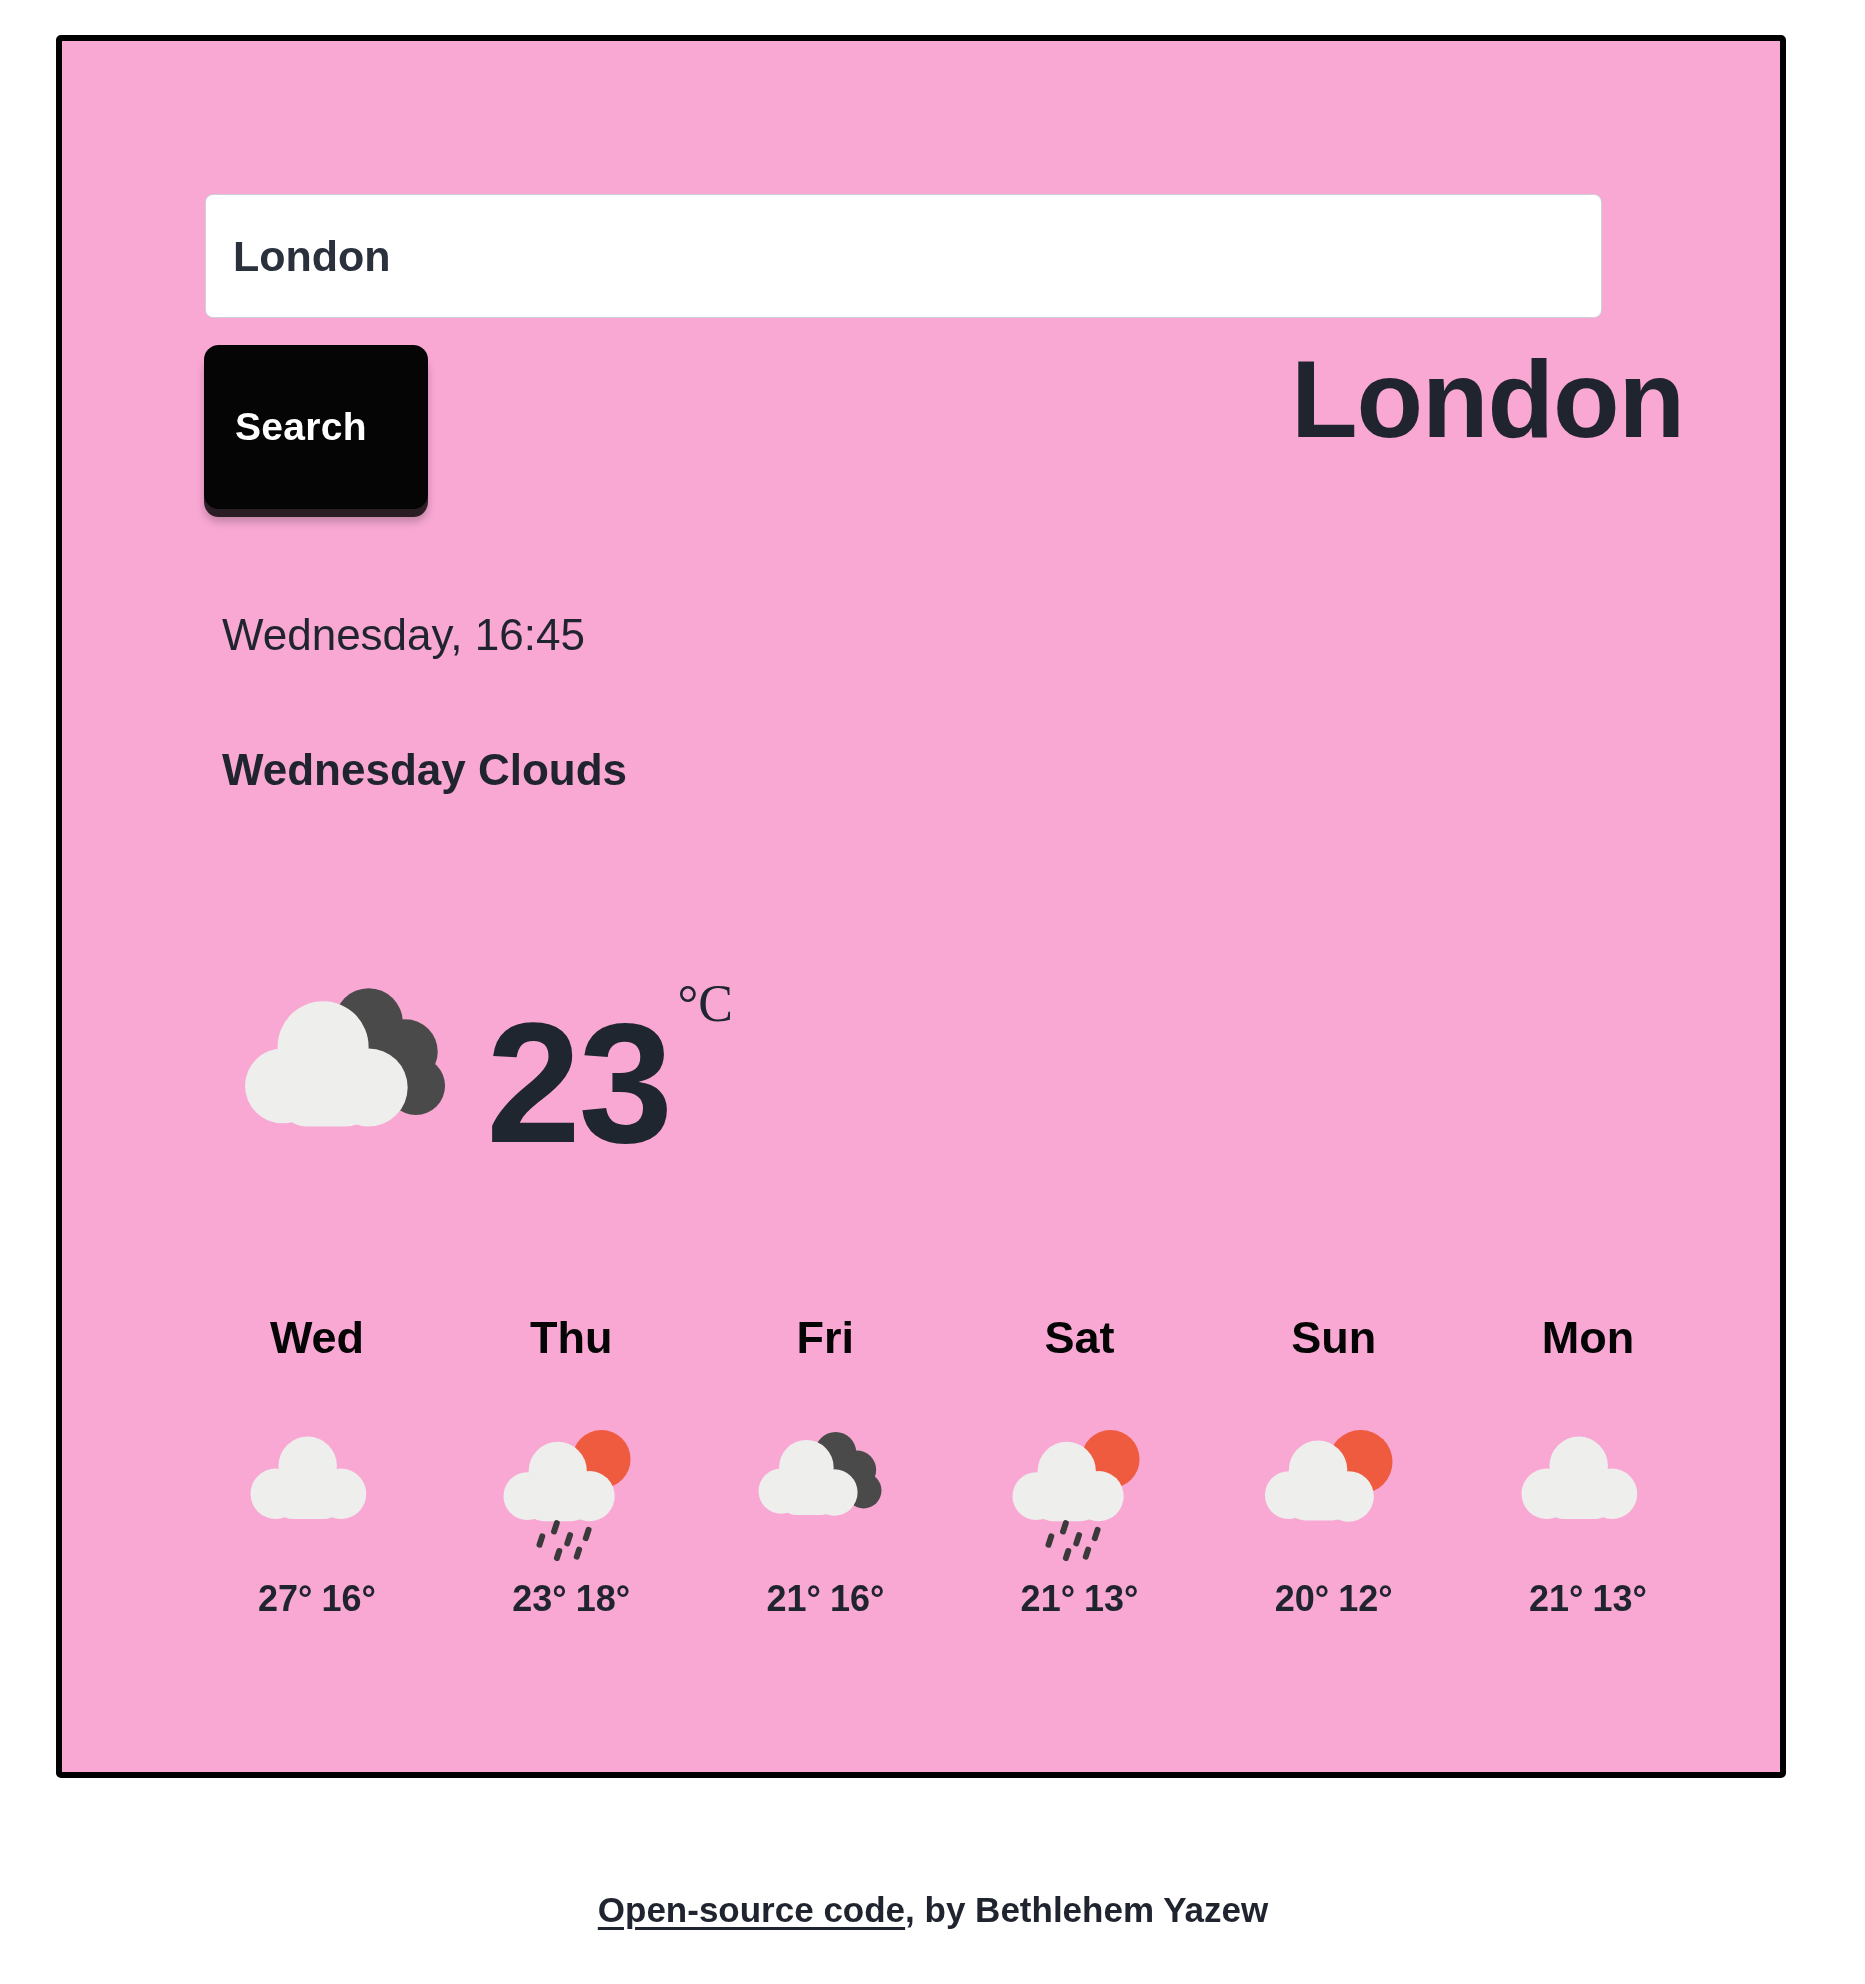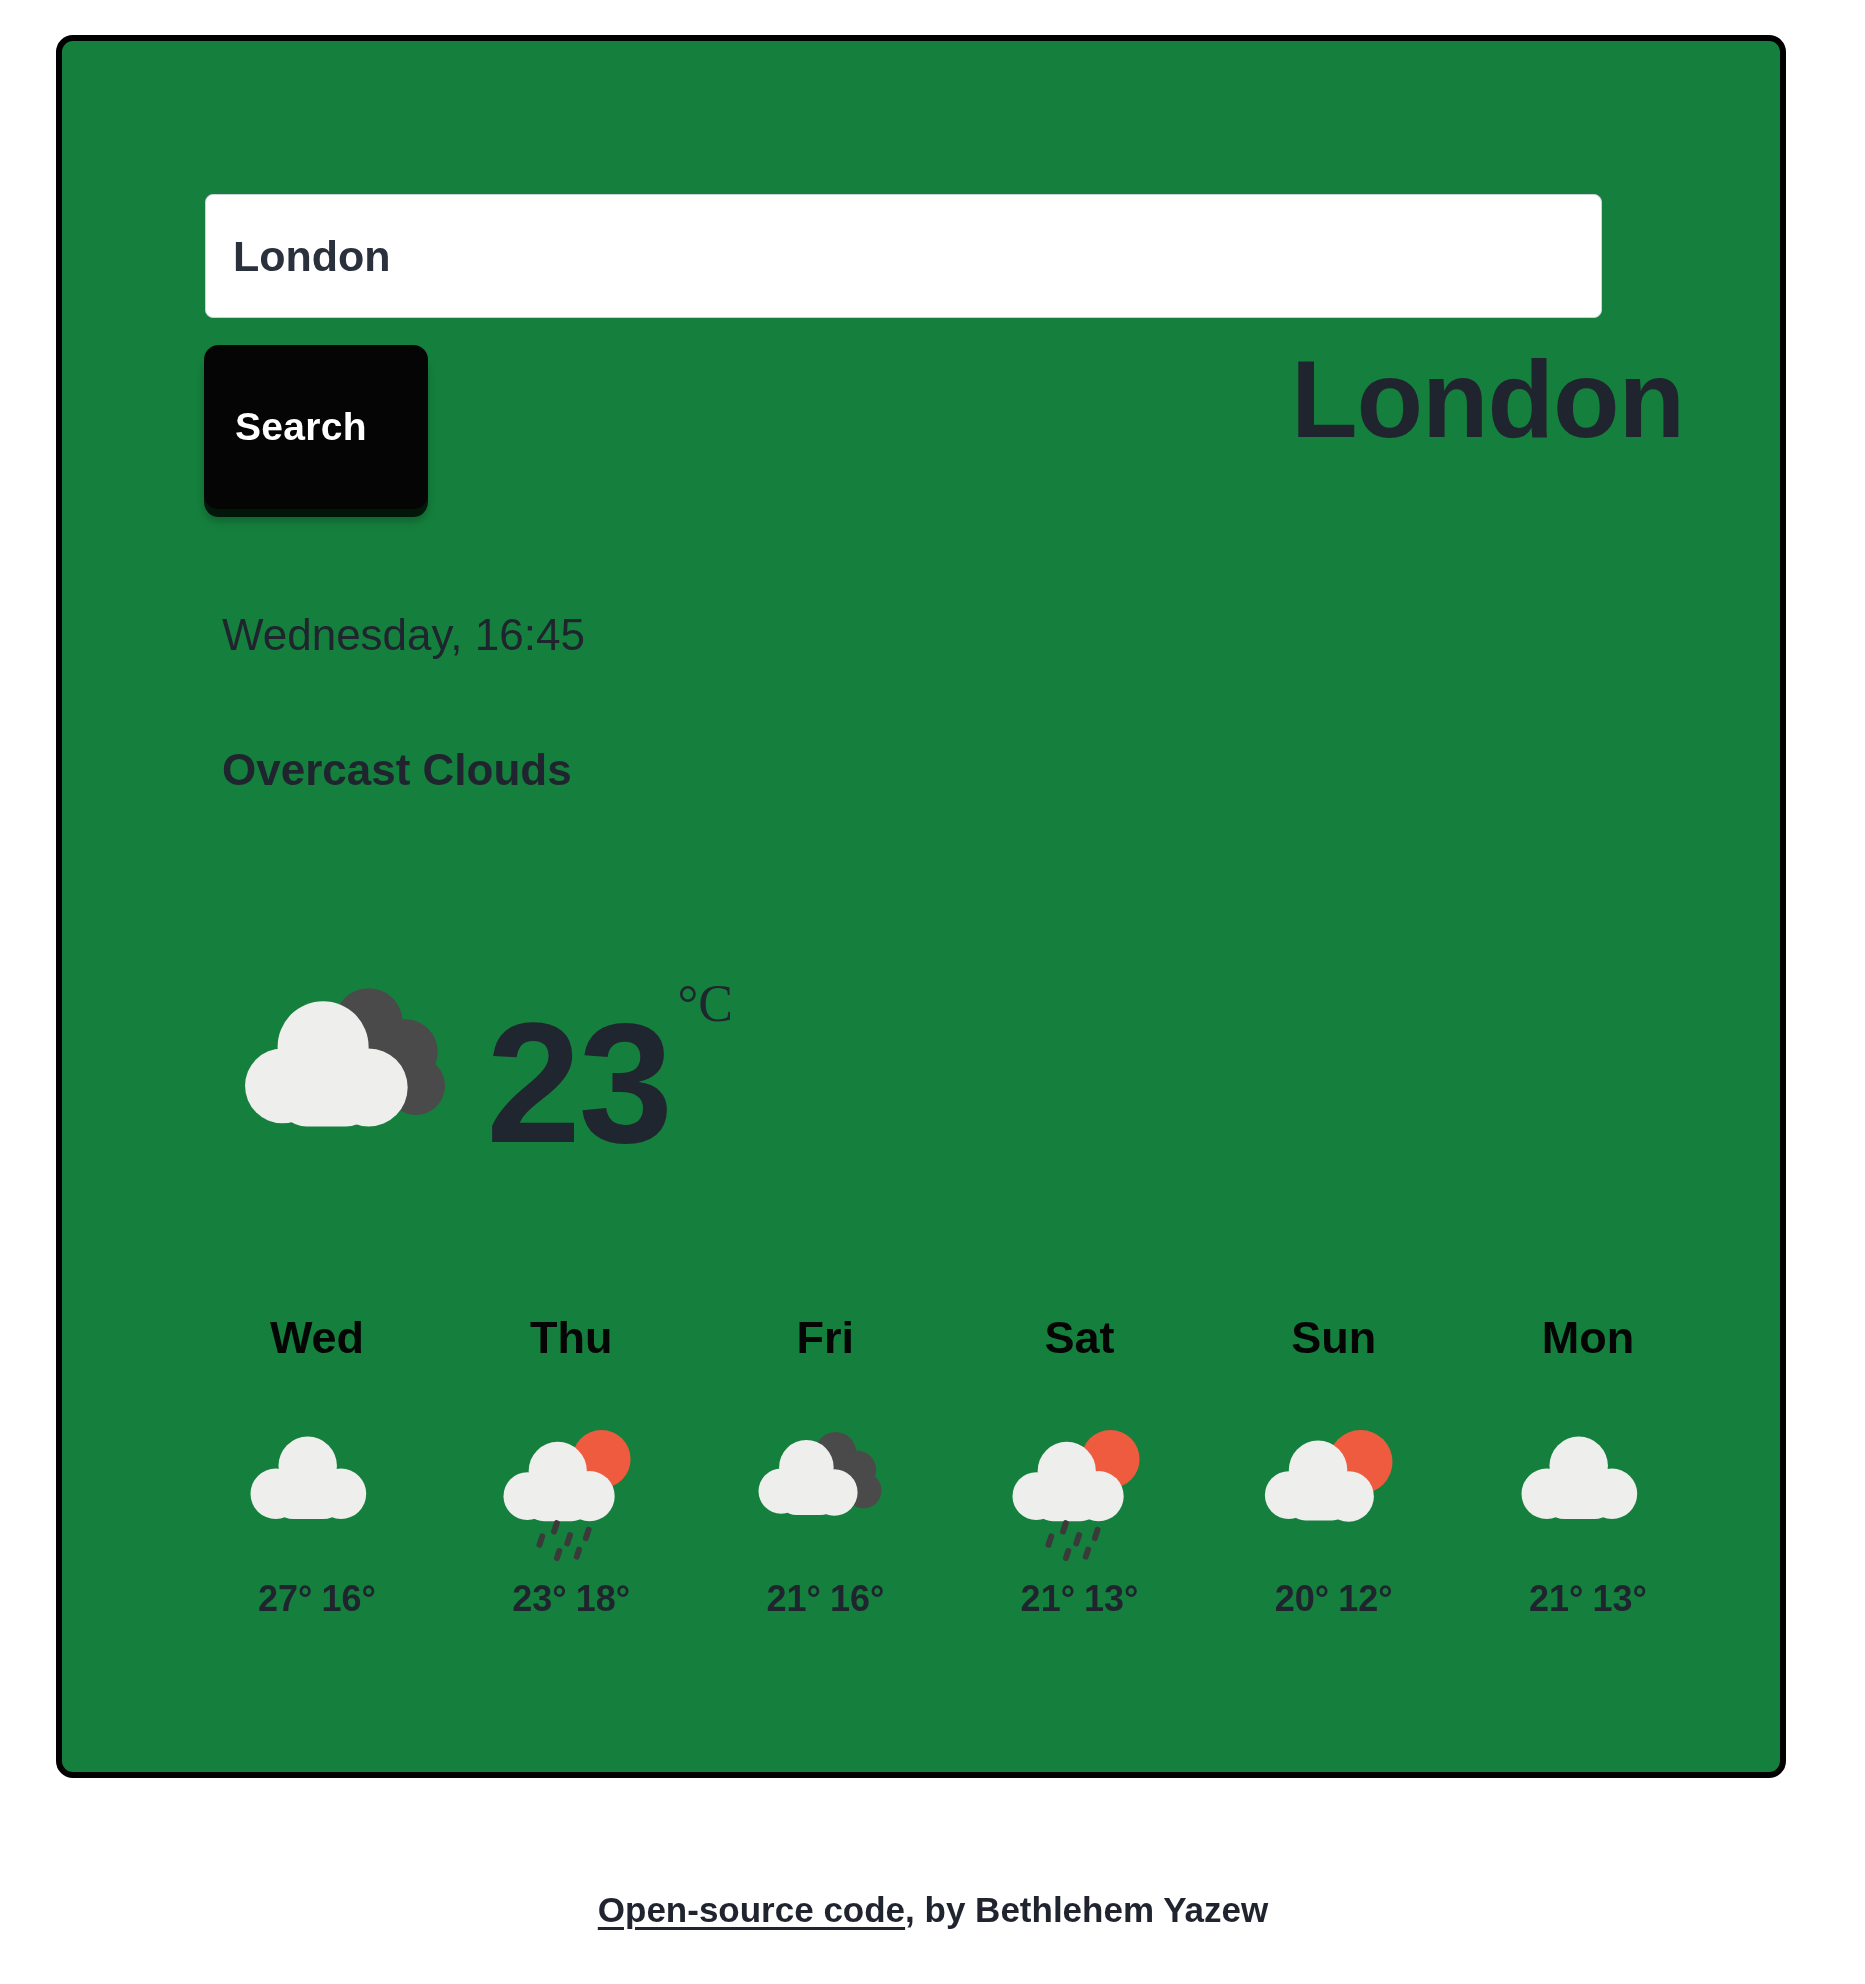--- a/index.html
+++ b/index.html
@@ -17,22 +17,22 @@
   }
 
   
   .weather-card {
     position: absolute;
     left: 56px;
     top: 35px;
     width: 1730px;
     height: 1743px;
     border: 6.2px solid #000000;
-    border-radius: 17px;
-    background: #15803d;
+    border-radius: 5px;
+    background: #f9a8d4;
   }
 
   
   .search-input {
     position: absolute;
     left: 143px;
     top: 153px;
     width: 1397px;
     height: 124px;
     border: 1.7px solid #ccd1da;
@@ -197,21 +197,21 @@
 <div class="weather-card">
 
   <input class="search-input" placeholder="Enter city name" value="London" style="">
 
   <button class="search-button">Search</button>
 
   <div class="city-title">London</div>
 
   <div class="date-time">Wednesday, 16:45</div>
 
-  <div class="condition">Overcast Clouds</div>
+  <div class="condition">Wednesday Clouds</div>
 
 
   <div class="current-row">
     <div class="current-icon">
       <svg viewBox="0 0 300 230" width="244" height="187" aria-hidden="true">
 
         <g fill="#4a4a4a">
           <circle cx="168" cy="62" r="42"></circle>
           <circle cx="213" cy="98" r="40"></circle>
           <circle cx="226" cy="140" r="36"></circle>

